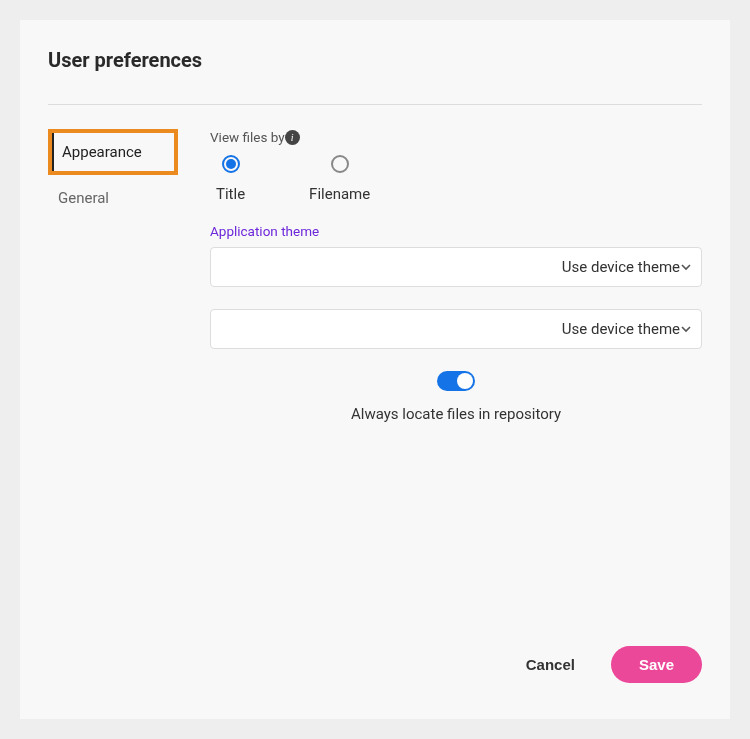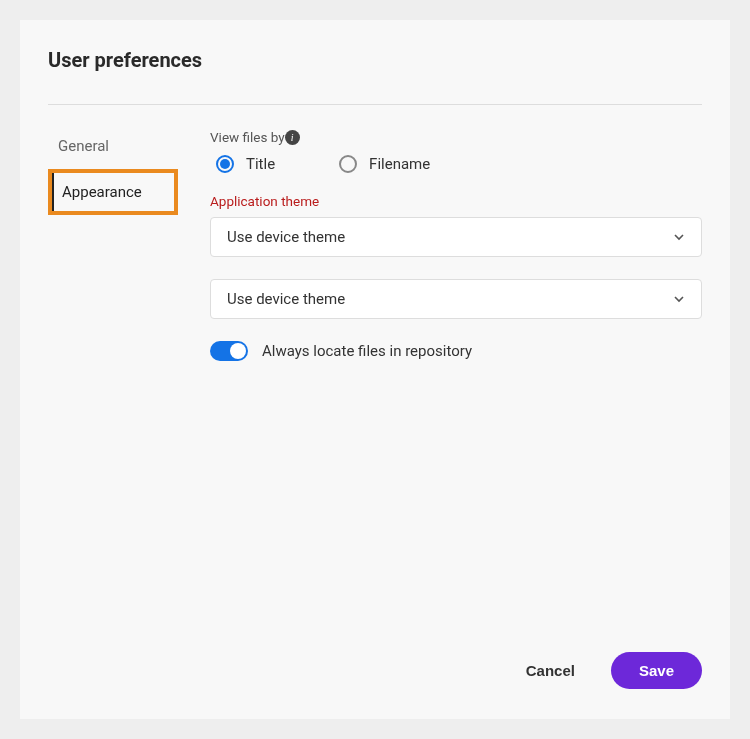--- a/index.html
+++ b/index.html
@@ -78,20 +78,21 @@
       display: flex;
       gap: 64px;
       margin-bottom: 20px;
       padding-left: 6px;
     }
     .radio-option {
       display: flex;
       align-items: center;
       gap: 12px;
       cursor: pointer;
+      flex-direction: column;
     }
     .radio {
       width: 18px;
       height: 18px;
       border-radius: 50%;
       border: 2px solid #888;
       position: relative;
     }
     .radio.checked {
       border-color: #1473e6;
@@ -102,47 +103,48 @@
       top: 2px; left: 2px; right: 2px; bottom: 2px;
       border-radius: 50%;
       background: #1473e6;
     }
     .radio-label {
       font-size: 15px;
       color: #333;
     }
     .section-label {
       font-size: 13.5px;
-      color: #b91c1c;
+      color: #6d28d9;
       margin-bottom: 8px;
     }
     .select {
       width: 100%;
       background: #fff;
       border: 1px solid #ddd;
       border-radius: 4px;
-      padding: 10px 16px;
-      font-size: 15px;
-      color: #333;
-      display: flex;
-      align-items: center;
-      justify-content: space-between;
+      padding: 10px 9px;
+      font-size: 15px;
+      color: #333;
+      display: flex;
+      align-items: center;
+      justify-content: flex-end;
       cursor: pointer;
       margin-bottom: 22px;
     }
     .chevron {
       width: 12px;
       height: 12px;
     }
     .chevron svg { display: block; }
     .toggle-row {
       display: flex;
       align-items: center;
       gap: 14px;
       margin-bottom: 22px;
+      flex-direction: column;
     }
     .toggle {
       width: 38px;
       height: 20px;
       border-radius: 10px;
       background: #1473e6;
       position: relative;
       cursor: pointer;
       flex-shrink: 0;
     }
@@ -155,57 +157,57 @@
       height: 16px;
       border-radius: 50%;
       background: #fff;
     }
     .toggle-label {
       font-size: 15px;
       color: #333;
     }
     .footer {
       position: absolute;
-      bottom: 30px;
+      bottom: 36px;
       right: 28px;
       display: flex;
       align-items: center;
       gap: 24px;
     }
     .btn-cancel {
       background: transparent;
       border: none;
       font-size: 15px;
       font-weight: 700;
       color: #333;
       cursor: pointer;
       padding: 8px 12px;
     }
     .btn-save {
-      background: #6d28d9;
+      background: #ec4899;
       border: none;
       border-radius: 20px;
       color: #fff;
       font-size: 15px;
       font-weight: 700;
       padding: 10px 28px;
       cursor: pointer;
     }
   </style>
 </head>
 <body>
 
 <div class="dialog">
   <h1 class="dialog-title">User preferences</h1>
   <hr class="divider">
   <div class="content">
 
     <div class="sidebar">
+      <div class="tab-item highlighted">Appearance</div>
       <div class="tab-item">General</div>
-      <div class="tab-item highlighted">Appearance</div>
     </div>
 
     <div class="main">
 
       <div class="field-label">
         <span>View files by</span>
         <span class="info-icon">i</span>
       </div>
 
       <div class="radio-group">

